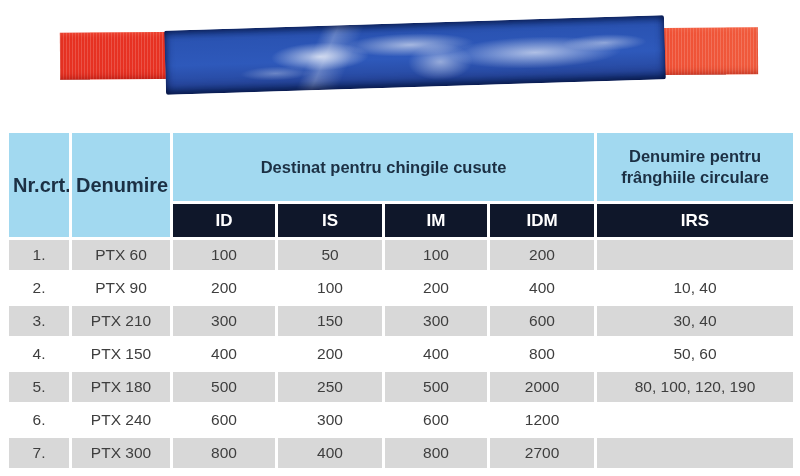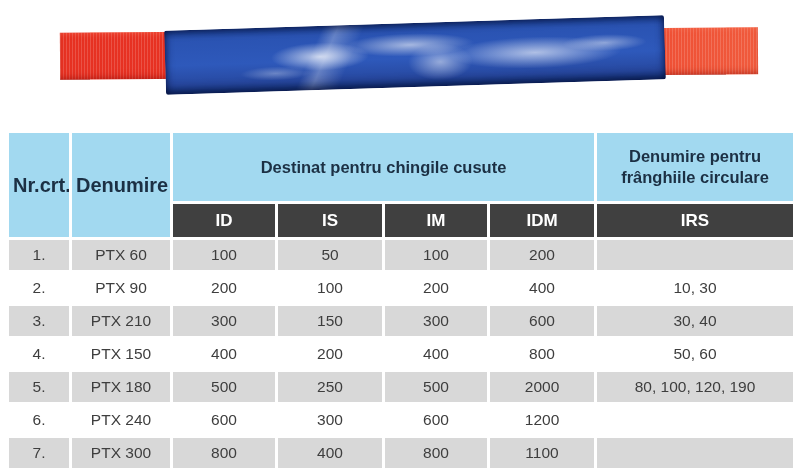--- a/index.html
+++ b/index.html
@@ -40,21 +40,21 @@
   table.spec th, table.spec td{
     box-sizing:border-box;padding:0 4px;text-align:center;vertical-align:middle;
     overflow:hidden;white-space:nowrap;
   }
   th.blue{
     background:#a2d9f0;color:#1c3044;font-weight:bold;font-size:20px;
   }
   tr.top-row th{height:68px;}
   th.group{font-size:16.5px;line-height:21px;}
   tr.sub-row th{
-    height:33px;background:#404040;color:#ffffff;font-weight:bold;font-size:17px;
+    height:33px;background:#0f172a;color:#ffffff;font-weight:bold;font-size:17px;
   }
   tbody td{height:30px;font-size:15.5px;color:#3e3e3e;background:#ffffff;}
   tbody tr.alt td{background:#d8d8d8;}
 </style>
 </head>
 <body>
 
 <div class="stage">
 
   <div class="product">
@@ -97,21 +97,21 @@
           <td>200</td>
           <td></td>
         </tr>
         <tr>
           <td>2.</td>
           <td>PTX 90</td>
           <td>200</td>
           <td>100</td>
           <td>200</td>
           <td>400</td>
-          <td>10, 30</td>
+          <td>10, 40</td>
         </tr>
         <tr class="alt">
           <td>3.</td>
           <td>PTX 210</td>
           <td>300</td>
           <td>150</td>
           <td>300</td>
           <td>600</td>
           <td>30, 40</td>
         </tr>
@@ -141,19 +141,19 @@
           <td>600</td>
           <td>1200</td>
           <td></td>
         </tr>
         <tr class="alt">
           <td>7.</td>
           <td>PTX 300</td>
           <td>800</td>
           <td>400</td>
           <td>800</td>
-          <td>1100</td>
+          <td>2700</td>
           <td></td>
         </tr>
       </tbody>
   </table>
 
 </div>
 
 </body></html>

